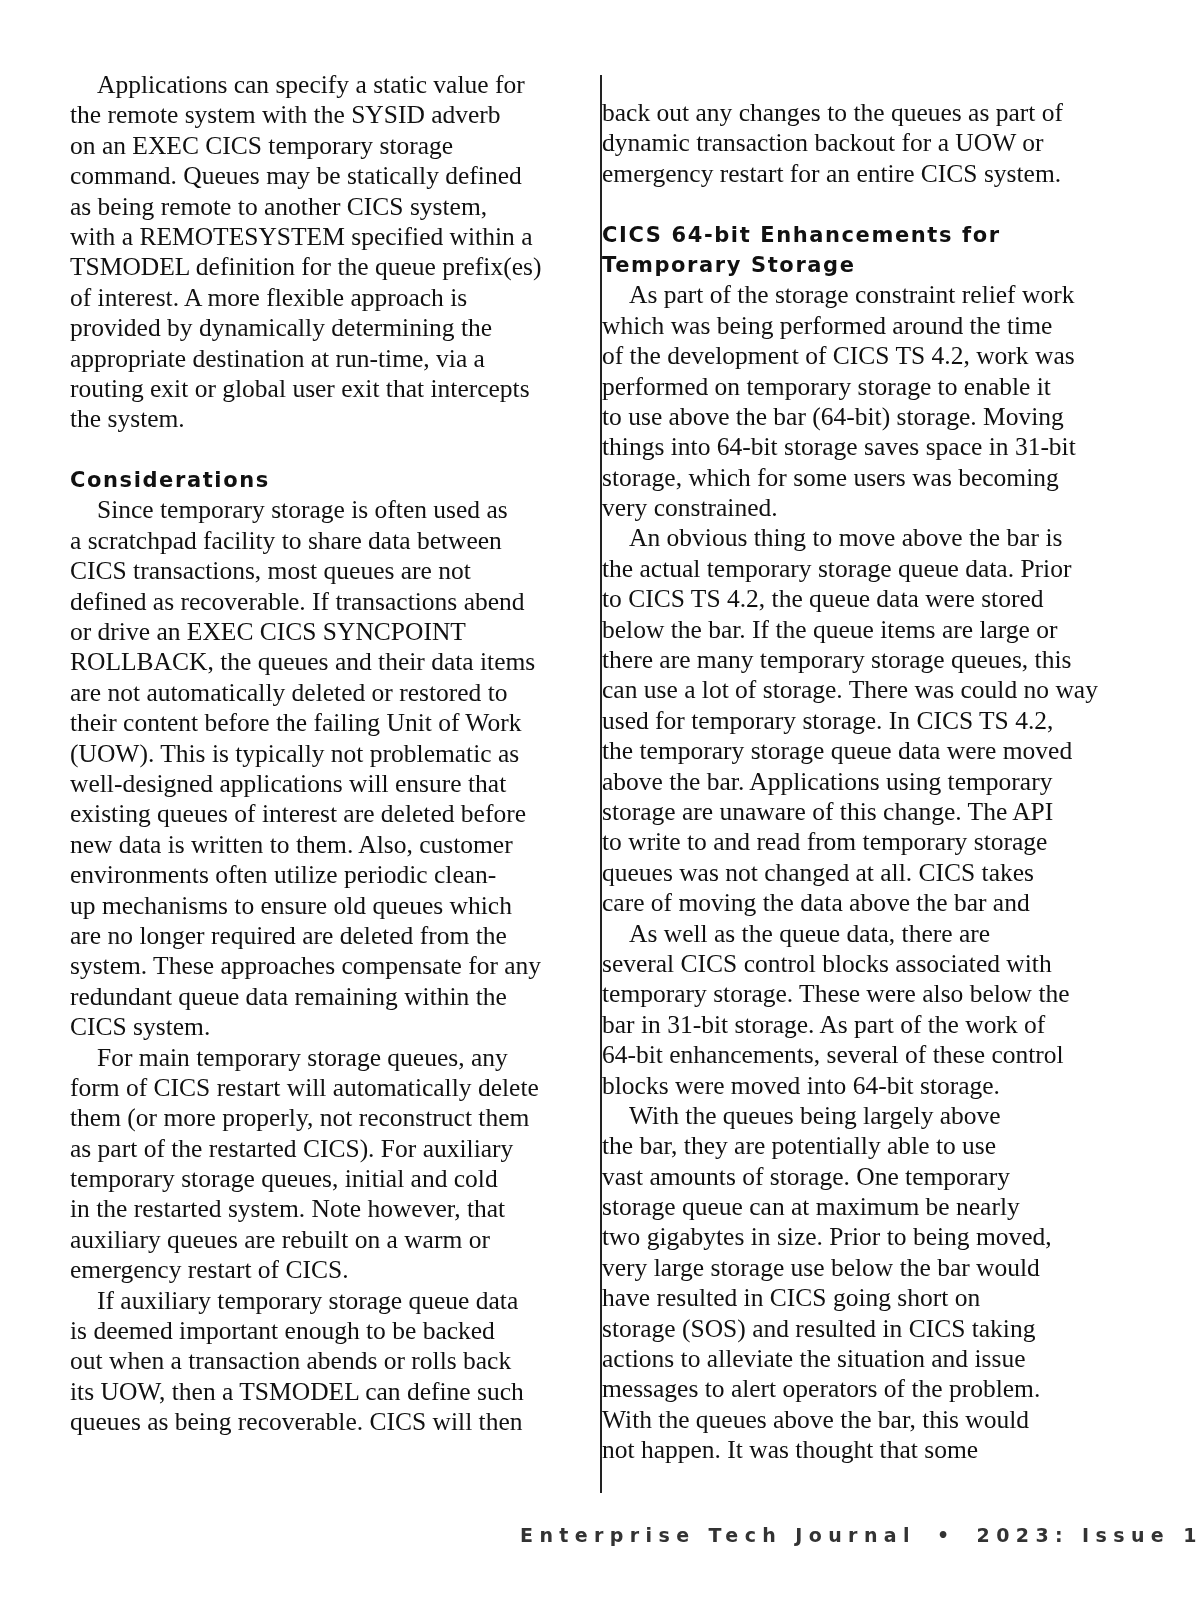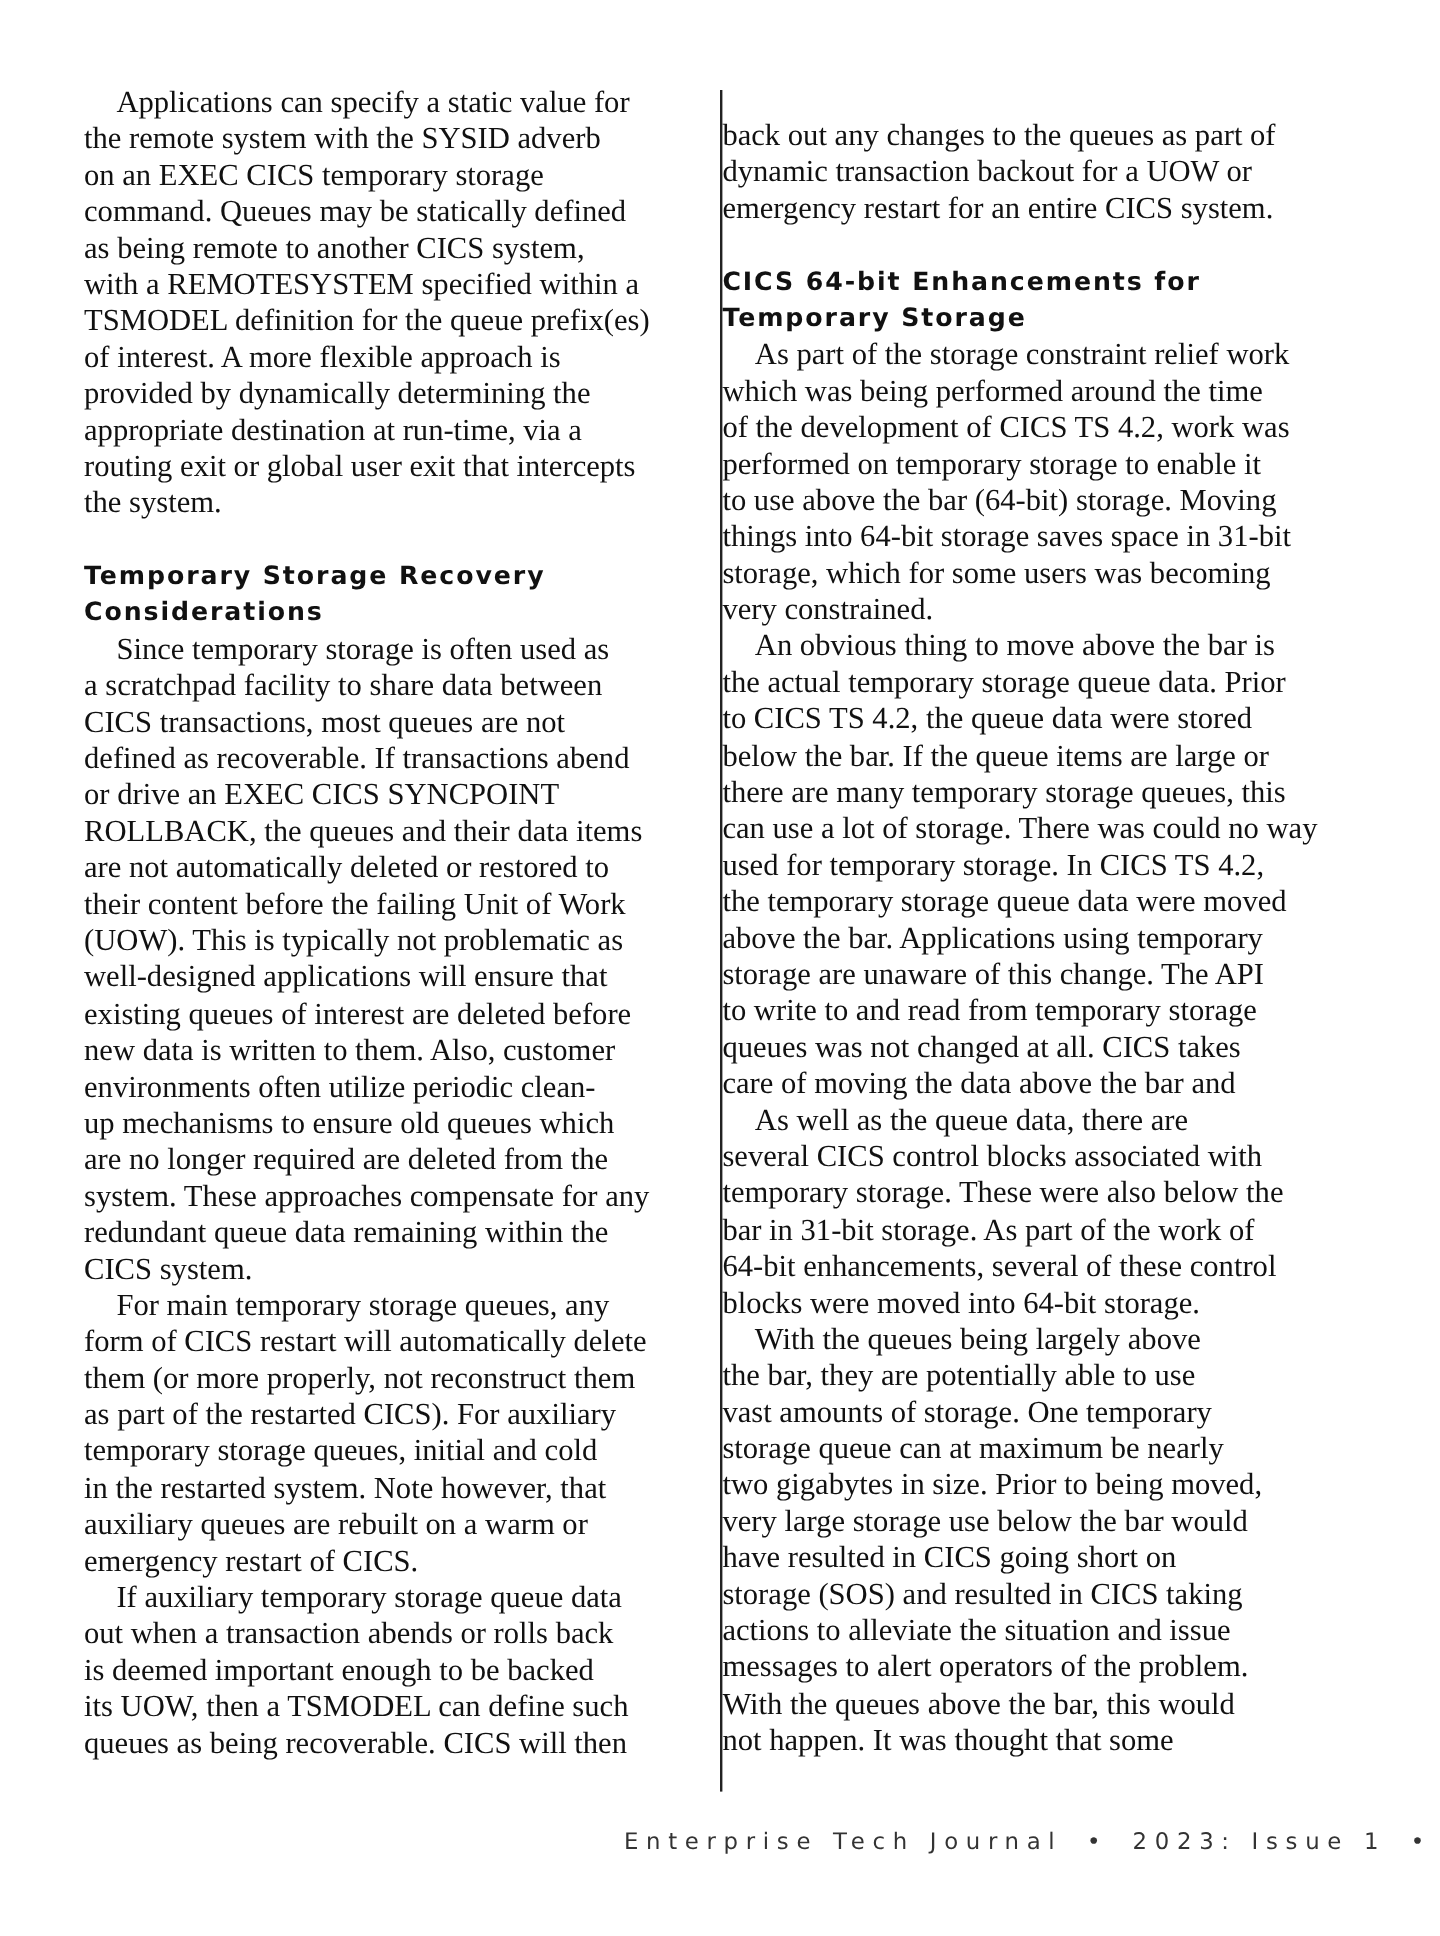--- a/index.html
+++ b/index.html
@@ -17,21 +17,21 @@
   .heading {
     font-family: "DejaVu Sans", "Liberation Sans", sans-serif;
     font-weight: bold; font-size: 21px; letter-spacing: 1.6px;
     white-space: nowrap; display: block; height: 30.4px; line-height: 30.4px;
   }
   .gap { display: block; height: 30.4px; }
   .footer {
     position: absolute; top: 1524px; left: 520px; width: 590px;
     font-family: "DejaVu Sans", "Liberation Sans", sans-serif;
     font-size: 19px; letter-spacing: 6.4px; color: #333; white-space: nowrap;
-    font-weight: 400;
+    font-weight: 700;
   }
   .footer .sep { margin: 0 8px; }
 </style>
 </head>
 <body>
 
 <div class="col col-left">
   <div>
     <span class="line indent">Applications can specify a static value for</span>
     <span class="line">the remote system with the SYSID adverb</span>
@@ -41,21 +41,20 @@
     <span class="line">with a REMOTESYSTEM specified within a</span>
     <span class="line">TSMODEL definition for the queue prefix(es)</span>
     <span class="line">of interest. A more flexible approach is</span>
     <span class="line">provided by dynamically determining the</span>
     <span class="line">appropriate destination at run-time, via a</span>
     <span class="line">routing exit or global user exit that intercepts</span>
     <span class="line">the system.</span>
   </div>
   <span class="gap"></span>
   <div>
-    <span class="heading">Temporary Storage Recovery</span>
     <span class="heading">Considerations</span>
   </div>
   <div>
     <span class="line indent">Since temporary storage is often used as</span>
     <span class="line">a scratchpad facility to share data between</span>
     <span class="line">CICS transactions, most queues are not</span>
     <span class="line">defined as recoverable. If transactions abend</span>
     <span class="line">or drive an EXEC CICS SYNCPOINT</span>
     <span class="line">ROLLBACK, the queues and their data items</span>
     <span class="line">are not automatically deleted or restored to</span>
@@ -76,22 +75,22 @@
     <span class="line">form of CICS restart will automatically delete</span>
     <span class="line">them (or more properly, not reconstruct them</span>
     <span class="line">as part of the restarted CICS). For auxiliary</span>
     <span class="line">temporary storage queues, initial and cold</span>
     <span class="line">in the restarted system. Note however, that</span>
     <span class="line">auxiliary queues are rebuilt on a warm or</span>
     <span class="line">emergency restart of CICS.</span>
   </div>
   <div>
     <span class="line indent">If auxiliary temporary storage queue data</span>
+    <span class="line">is deemed important enough to be backed</span>
     <span class="line">out when a transaction abends or rolls back</span>
-    <span class="line">is deemed important enough to be backed</span>
     <span class="line">its UOW, then a TSMODEL can define such</span>
     <span class="line">queues as being recoverable. CICS will then</span>
   </div>
 </div>
 
 <div class="divider"></div>
 
 <div class="col col-right">
   <div>
     <span class="line">back out any changes to the queues as part of</span>

